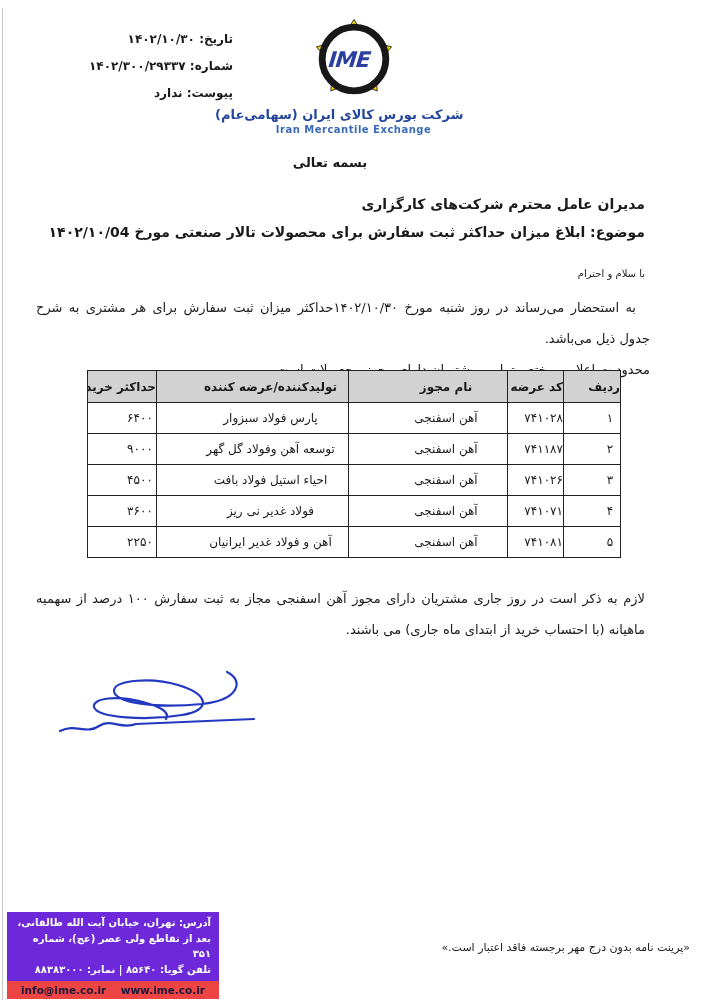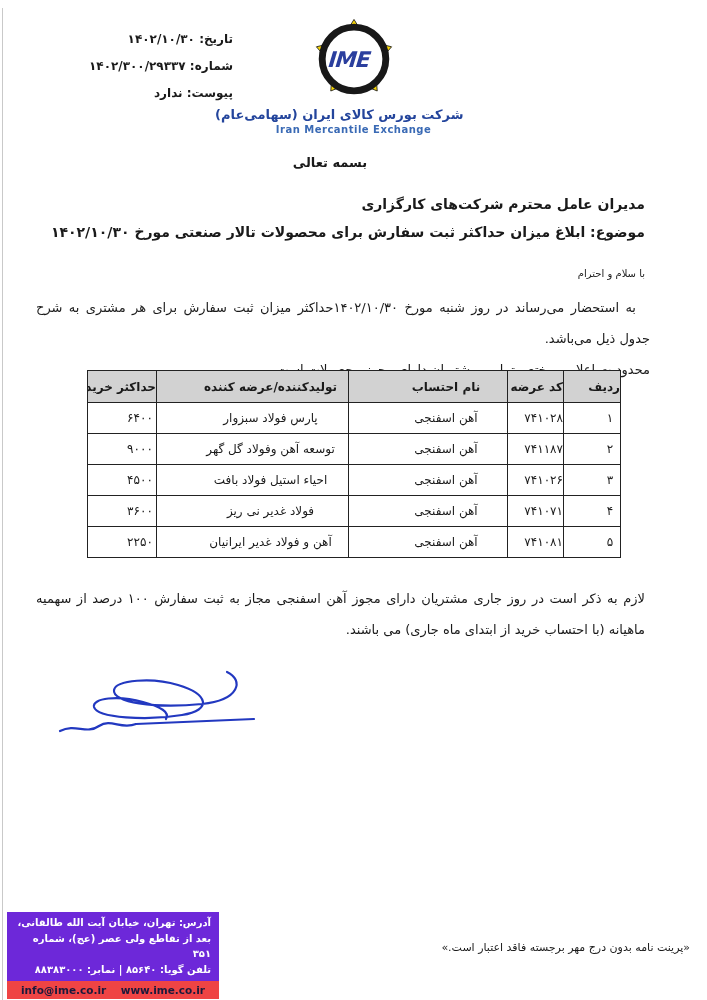--- a/index.html
+++ b/index.html
@@ -68,21 +68,21 @@
       <text x="50" y="59" text-anchor="middle" font-size="25" font-weight="bold" font-style="italic" fill="#2b3f9e" font-family="DejaVu Sans, sans-serif" letter-spacing="-1" transform="skewX(-6)">IME</text>
     </svg>
     <div class="company-fa">شرکت بورس کالای ایران (سهامی‌عام)</div>
     <div class="company-en">Iran Mercantile Exchange</div>
   </div>
 
   <div class="bismillah">بسمه تعالی</div>
 
   <div class="heading">
     <div>مدیران عامل محترم شرکت‌های کارگزاری</div>
-    <div>موضوع: ابلاغ میزان حداکثر ثبت سفارش برای محصولات تالار صنعتی مورخ ۱۴۰۲/۱۰/۳۰</div>
+    <div>موضوع: ابلاغ میزان حداکثر ثبت سفارش برای محصولات تالار صنعتی مورخ ۱۴۰۲/۱۰/04</div>
   </div>
 
   <div class="salutation">با سلام و احترام</div>
 
   <div class="body-par">
     <div class="first">به استحضار می‌رساند در روز شنبه مورخ ۱۴۰۲/۱۰/۳۰حداکثر میزان ثبت سفارش برای هر مشتری به شرح جدول ذیل می‌باشد.</div>
     <div>محدودیت اعلامی مختص تمامی مشتریان دارای مجوز محصولات است.</div>
   </div>
 
   <table class="limits">
@@ -90,21 +90,21 @@
       <col style="width:57px">
         <col style="width:56px">
         <col style="width:159px">
         <col style="width:192px">
         <col style="width:69px">
     </colgroup>
     <thead>
       <tr>
         <th>ردیف</th>
         <th>کد عرضه</th>
-        <th>نام احتساب</th>
+        <th>نام مجوز</th>
         <th>تولیدکننده/عرضه کننده</th>
         <th>حداکثر خرید</th>
       </tr>
     </thead>
     <tbody>
       <tr>
         <td>۱</td>
         <td>۷۴۱۰۲۸</td>
         <td>آهن اسفنجی</td>
         <td>پارس فولاد سبزوار</td>

